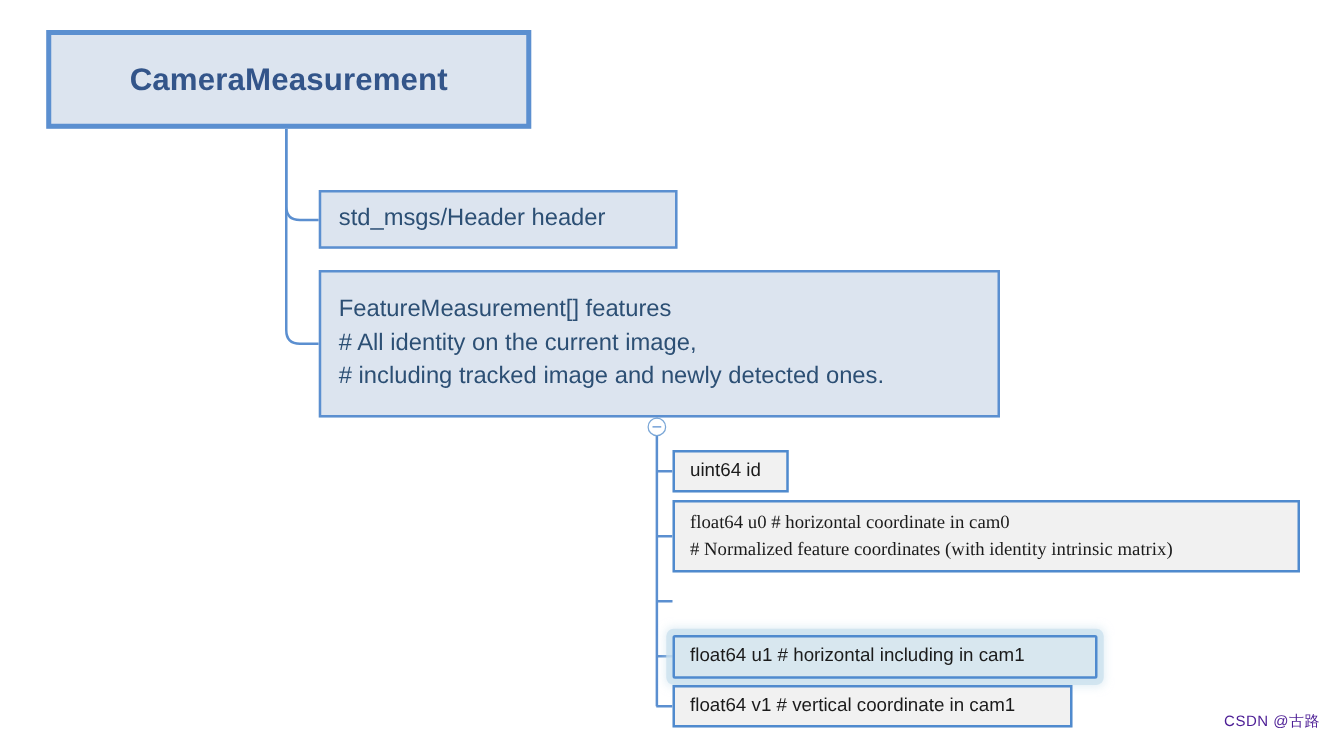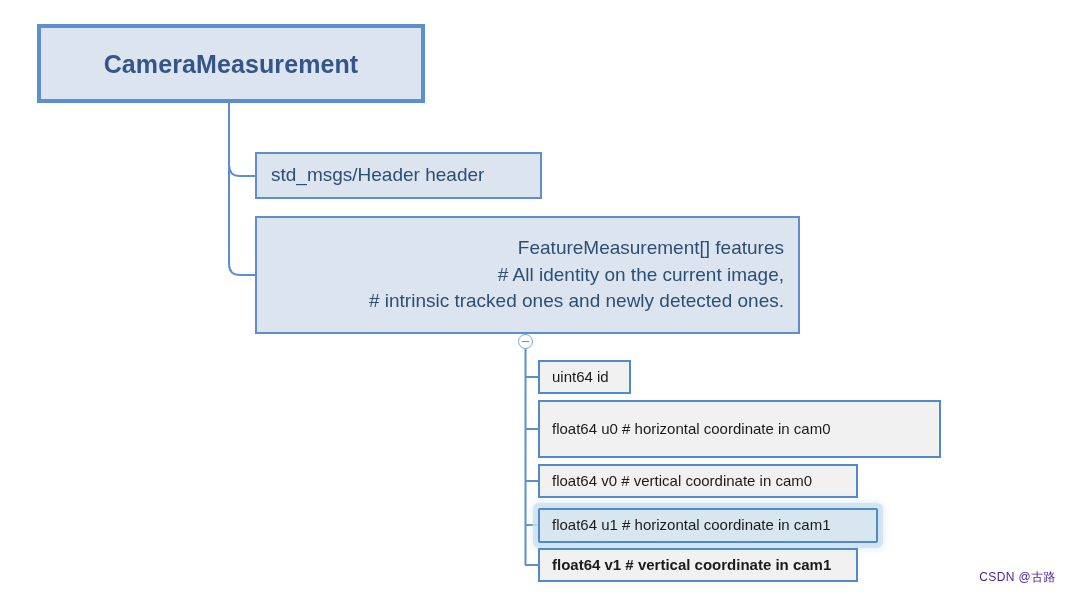--- a/index.html
+++ b/index.html
@@ -73,46 +73,45 @@
     width: 287px;
     height: 47px;
     justify-content: center;
   }
   #node-features {
     left: 255px;
     top: 216px;
     width: 545px;
     height: 118px;
     justify-content: center;
-    text-align: right;
   }
 
   
   .node-leaf {
     background: #f1f1f1;
     border: 2px solid #4f8ace;
     padding: 5px 12px;
     left: 538px;
   }
   .node-leaf .node-text {
     font-size: 15px;
     color: #1b1b1b;
     line-height: 1.5;
     white-space: nowrap;
   }
 
   #node-id      { top: 360px; width:  93px; height: 34px; }
-  #node-u0      { top: 400px; width: 403px; height: 58px; }
+  #node-u0      { top: 400px; width: 502px; height: 58px; font-family: Liberation Serif, serif; }
   #node-v0      { top: 464px; width: 320px; height: 34px; }
   #node-u1      { top: 508px; width: 340px; height: 35px;
                   background: #d8e7ef;
                   box-shadow: 0 0 0 5px rgba(202,224,237,0.75),
                               0 0 7px 6px rgba(202,224,237,0.55);
                   border-radius: 2px; }
-  #node-v1      { top: 548px; width: 320px; height: 34px; font-weight: bold; }
+  #node-v1      { top: 548px; width: 320px; height: 34px; }
 
   .node-text { display: block; }
   .node-text .tline { display: block; }
 
   
   #collapse-toggle {
     position: absolute;
     left: 518px;
     top: 334px;
     width: 15px;
@@ -170,49 +169,45 @@
   <div class="node node-blue" id="node-header">
     <span class="node-text">
       <span class="tline">std_msgs/Header header</span>
     </span>
   </div>
 
   <div class="node node-blue" id="node-features">
     <span class="node-text">
       <span class="tline">FeatureMeasurement[] features</span>
       <span class="tline"># All identity on the current image,</span>
-      <span class="tline"># intrinsic tracked ones and newly detected ones.</span>
+      <span class="tline"># including tracked image and newly detected ones.</span>
     </span>
   </div>
 
   <div id="collapse-toggle">
     <span class="minus-glyph"></span>
   </div>
 
   <div class="node node-leaf" id="node-id">
     <span class="node-text">
       <span class="tline">uint64 id</span>
     </span>
   </div>
 
   <div class="node node-leaf" id="node-u0">
     <span class="node-text">
       <span class="tline">float64 u0 # horizontal coordinate in cam0</span>
-    </span>
-  </div>
-
-  <div class="node node-leaf" id="node-v0">
-    <span class="node-text">
-      <span class="tline">float64 v0 # vertical coordinate in cam0</span>
-    </span>
-  </div>
+      <span class="tline"># Normalized feature coordinates (with identity intrinsic matrix)</span>
+    </span>
+  </div>
+
 
   <div class="node node-leaf" id="node-u1">
     <span class="node-text">
-      <span class="tline">float64 u1 # horizontal coordinate in cam1</span>
+      <span class="tline">float64 u1 # horizontal including in cam1</span>
     </span>
   </div>
 
   <div class="node node-leaf" id="node-v1">
     <span class="node-text">
       <span class="tline">float64 v1 # vertical coordinate in cam1</span>
     </span>
   </div>
 
   <div id="watermark">CSDN @古路</div>

